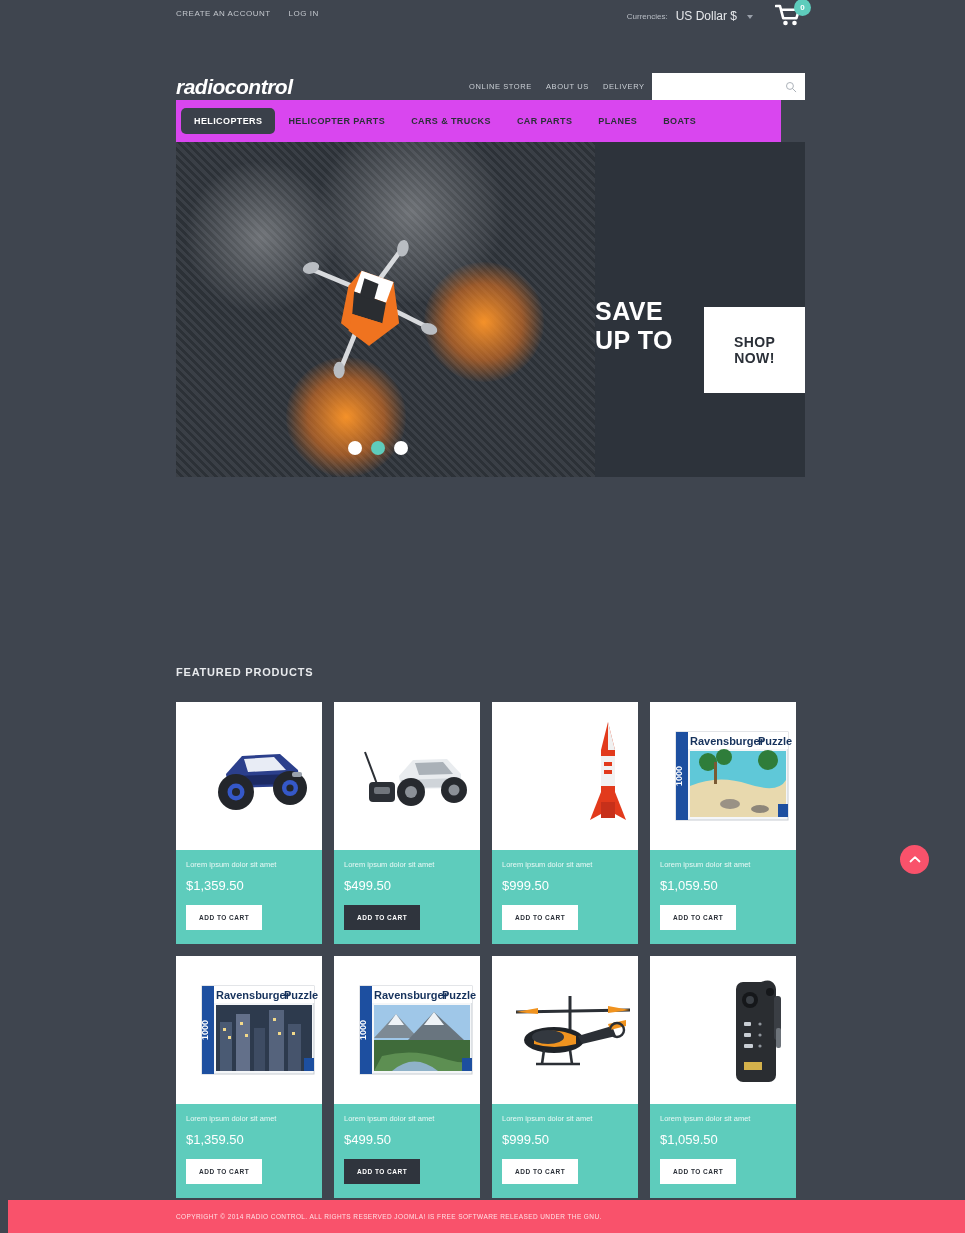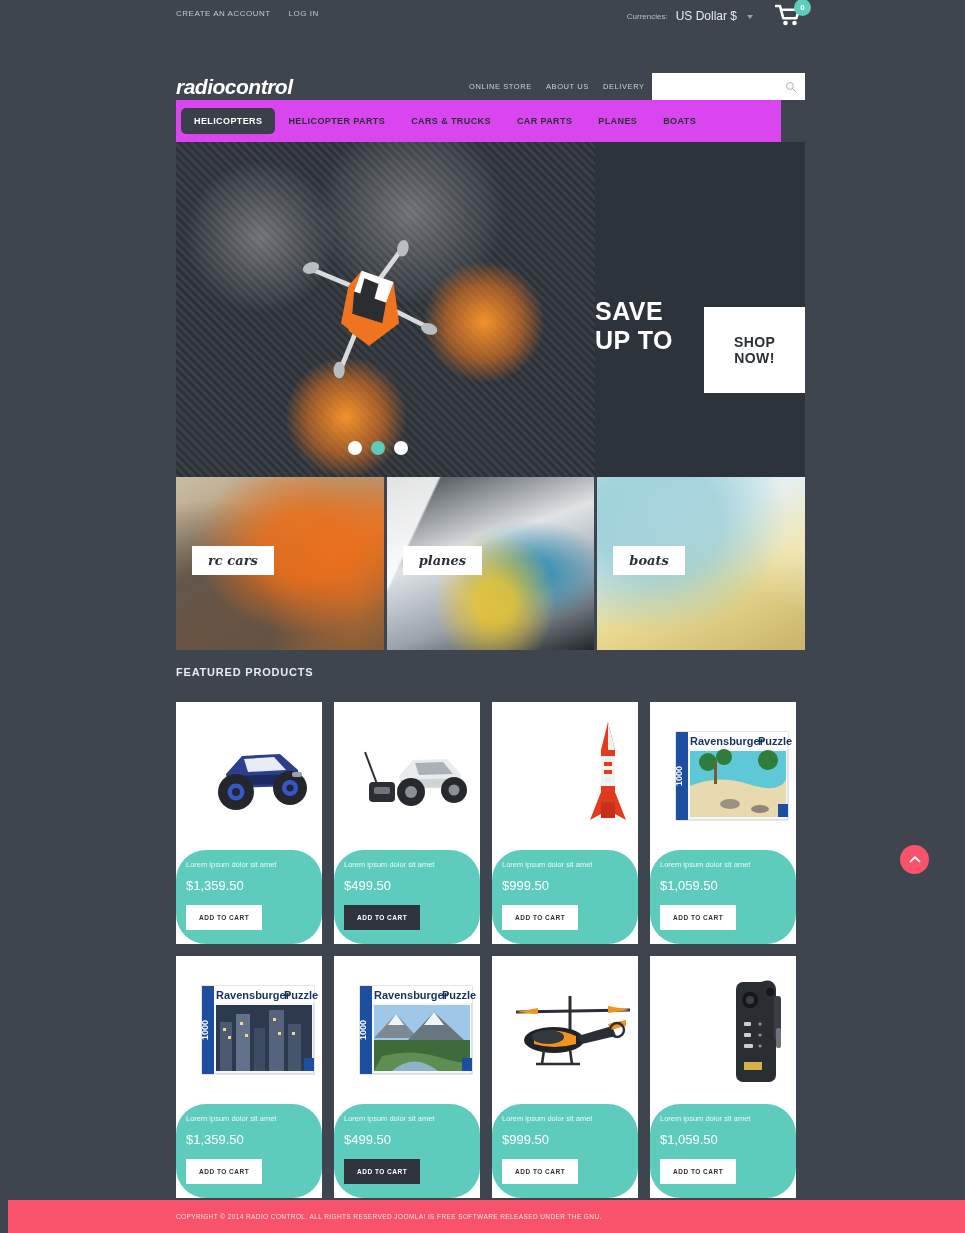--- a/index.html
+++ b/index.html
@@ -143,21 +143,21 @@
     position: absolute; left: 168px; top: 666px;
     color: #e8eaed; font-size: 11px; font-weight: bold; letter-spacing: .8px; text-transform: uppercase;
   }
   .grid { position: absolute; left: 168px; top: 702px; width: 629px; display: flex; flex-wrap: wrap; gap: 12px; }
   .card { width: 146px; background: #ffffff; }
   .card-img {
     height: 148px; background: #ffffff; display: flex; align-items: center; justify-content: flex-end;
     overflow: hidden;
   }
   .card-img svg { display: block; }
-  .card-info { background: #5eccbc; padding: 10px 10px 14px 10px; border-radius: 30px; }
+  .card-info { background: #5eccbc; padding: 10px 10px 14px 10px; }
   .card-name { color: #e9f8f5; font-size: 7.5px; margin-bottom: 9px; }
   .card-price { color: #ffffff; font-size: 13px; margin-bottom: 12px; }
   .btn-cart {
     background: #ffffff; color: #2b3038; border: none; font-size: 6.5px; font-weight: bold;
     letter-spacing: .5px; padding: 9px 13px; cursor: pointer;
     font-family: "Liberation Sans", sans-serif;
   }
   .btn-cart.dark { background: #2f343d; color: #ffffff; }
 
   
@@ -256,31 +256,20 @@
         <span class="dot active"></span>
         <span class="dot"></span>
       </div>
     </div>
     <div class="hero-promo">
       <div class="promo-line1">SAVE UP TO</div>
       <button class="shop-now">SHOP NOW!</button>
     </div>
   </div>
 
-  <div class="cat-row">
-    <div class="cat-card c1">
-      <span class="cat-label">rc cars</span>
-    </div>
-    <div class="cat-card c2">
-      <span class="cat-label">planes</span>
-    </div>
-    <div class="cat-card c3">
-      <span class="cat-label">boats</span>
-    </div>
-  </div>
 
   <div class="section-title">FEATURED PRODUCTS</div>
 
   <div class="grid">
 
     <div class="card">
       <div class="card-img">
         <svg width="120" height="100" viewBox="0 0 120 100">
           <path d="M24 48 L40 30 L78 28 L96 44 L98 60 L26 62 Z" fill="#2b3f8c"></path>
           <path d="M42 33 L72 31 L84 44 L46 46 Z" fill="#e8ecf5"></path>

